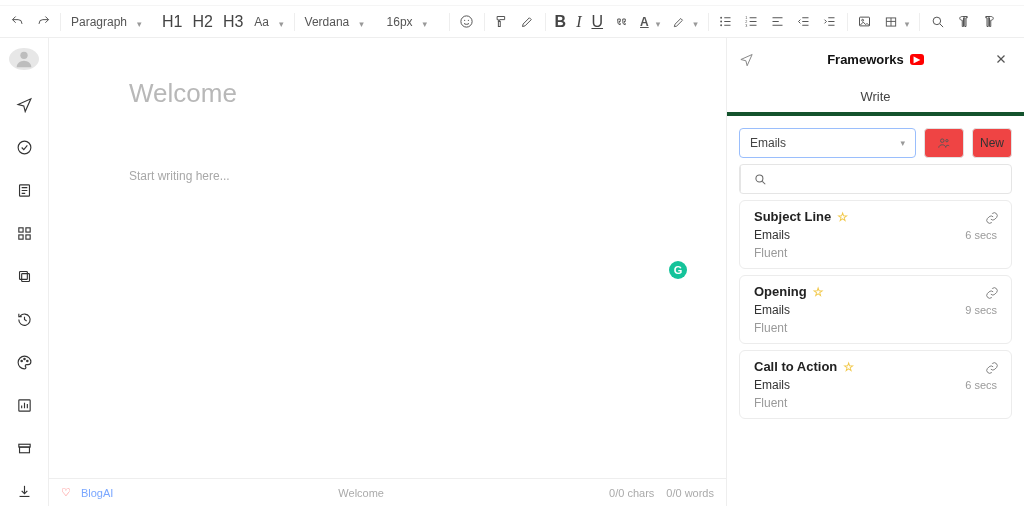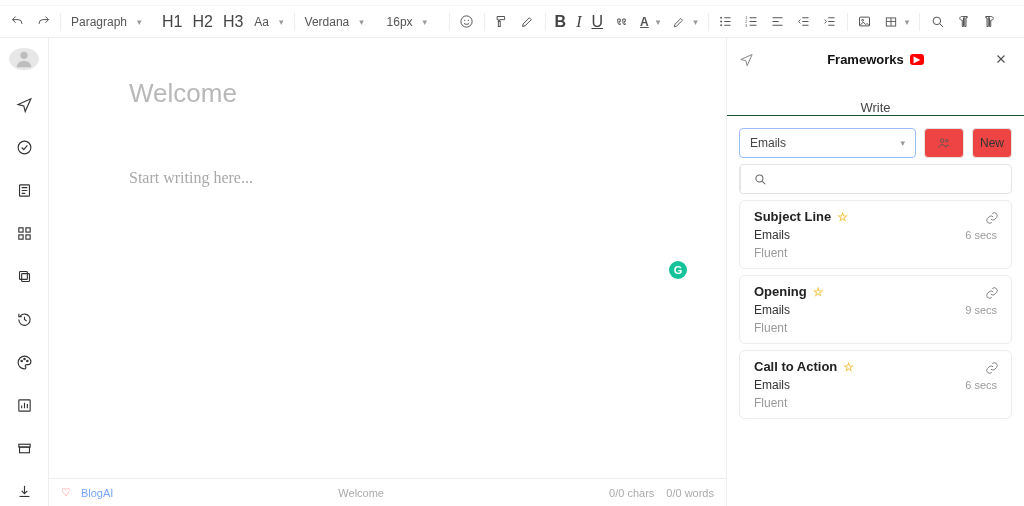--- a/index.html
+++ b/index.html
@@ -12,21 +12,21 @@
   
   .toolbar {
     display: flex; align-items: center; gap: 4px;
     height: 32px; padding: 0 6px;
     border-bottom: 1px solid #eee;
     font-size: 12px; color: #444;
     flex-shrink: 0;
   }
   .tb-btn { width: 22px; height: 22px; display: flex; align-items: center; justify-content: center; border-radius: 3px; cursor: pointer; }
   .tb-btn svg { width: 15px; height: 15px; stroke: #555; fill: none; stroke-width: 1.6; }
-  .tb-select { display: flex; align-items: center; gap: 4px; padding: 0 4px; font-size: 12px; color: #555; cursor: pointer; }
+  .tb-select { display: flex; align-items: flex-end; gap: 4px; padding: 0 4px; font-size: 12px; color: #555; cursor: pointer; }
   .chev { font-size: 9px; color: #999; margin-left: 6px; }
   .tb-text { font-size: 16px; color: #444; padding: 0 3px; cursor: pointer; }
   .tb-strong { font-weight: bold; }
   .sep { width: 1px; height: 18px; background: #eee; margin: 0 2px; }
   .tb-para { min-width: 88px; }
   .tb-font { min-width: 78px; }
   .tb-size { min-width: 60px; }
 
   
   .main { flex: 1; display: flex; min-height: 0; }
@@ -39,21 +39,21 @@
   .avatar { width: 30px; height: 30px; border-radius: 50%; background: #e7e7e7; display: flex; align-items: center; justify-content: center; }
   .avatar svg { width: 22px; height: 22px; fill: #bdbdbd; }
   .rail-icon { width: 24px; height: 24px; display: flex; align-items: center; justify-content: center; cursor: pointer; }
   .rail-icon svg { width: 17px; height: 17px; stroke: #333; fill: none; stroke-width: 1.6; }
   .rail-lang { font-size: 12px; font-weight: bold; color: #222; }
 
   
   .editor-wrap { flex: 1; display: flex; flex-direction: column; border-left: 1px solid #eee; position: relative; }
   .editor-scroll { flex: 1; overflow: auto; padding: 40px 80px 20px 80px; position: relative; }
   .doc-title { font-size: 26px; color: #b8b8b8; font-weight: 400; margin-bottom: 60px; }
-  .doc-placeholder { font-size: 16px; color: #a8a8a8; font-family: Liberation Serif, serif; }
+  .doc-placeholder { font-size: 12px; color: #a8a8a8; }
   .grammarly {
     position: absolute; top: 223px; left: 620px;
     width: 18px; height: 18px; border-radius: 50%; background: #15c39a;
     color: #fff; font-size: 11px; font-weight: bold; display: flex; align-items:center; justify-content:center;
   }
 
   
   .bottom {
     height: 28px; border-top: 1px solid #eee;
     display: flex; align-items: center; padding: 0 12px;
@@ -72,21 +72,21 @@
   .panel-head {
     height: 42px; display: flex; align-items: center; padding: 0 12px;
     position: relative;
   }
   .panel-head-left { width: 22px; display: flex; align-items: center; }
   .panel-title { flex: 1; text-align: center; font-weight: bold; font-size: 13px; display:flex; align-items:center; justify-content:center; gap:6px;}
   .yt { background:#ff0000; color:#fff; font-size:8px; padding:1px 4px; border-radius:3px; font-weight:bold; }
   .panel-close { width: 22px; height: 22px; display:flex; align-items:center; justify-content:center; cursor:pointer; }
   .panel-close svg { width:14px; height:14px; stroke:#555; stroke-width:2; }
 
-  .tabs { display:flex; height:36px; border-bottom:1px solid #14532d;align-items:flex-end; }
+  .tabs { display:flex; height:36px; border-bottom:4px solid #14532d; }
   .tab { flex:1; display:flex; align-items:center; justify-content:center; font-size:13px; color:#444; cursor:pointer; }
   .tab.active { background:#fff; }
   .tab.inactive { background:#f3f3f3; }
 
   .panel-body { flex:1; padding: 12px; display:flex; flex-direction:column; gap:6px; overflow:auto;}
   .row { display:flex; gap:8px; }
   .select {
     flex:1; height:30px; border:1px solid #9abefc; border-radius:4px;
     display:flex; align-items:center; padding:0 10px; font-size:12px; color:#444;
     justify-content:space-between; background:#fff;

